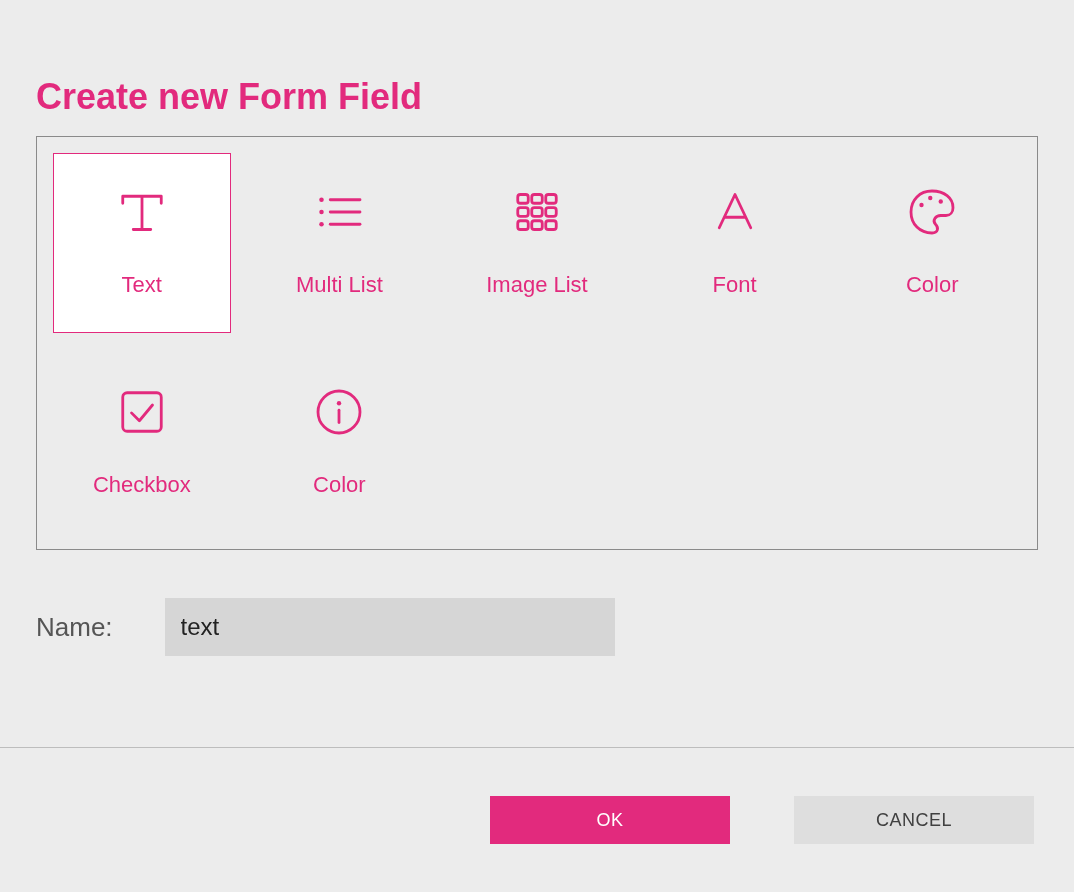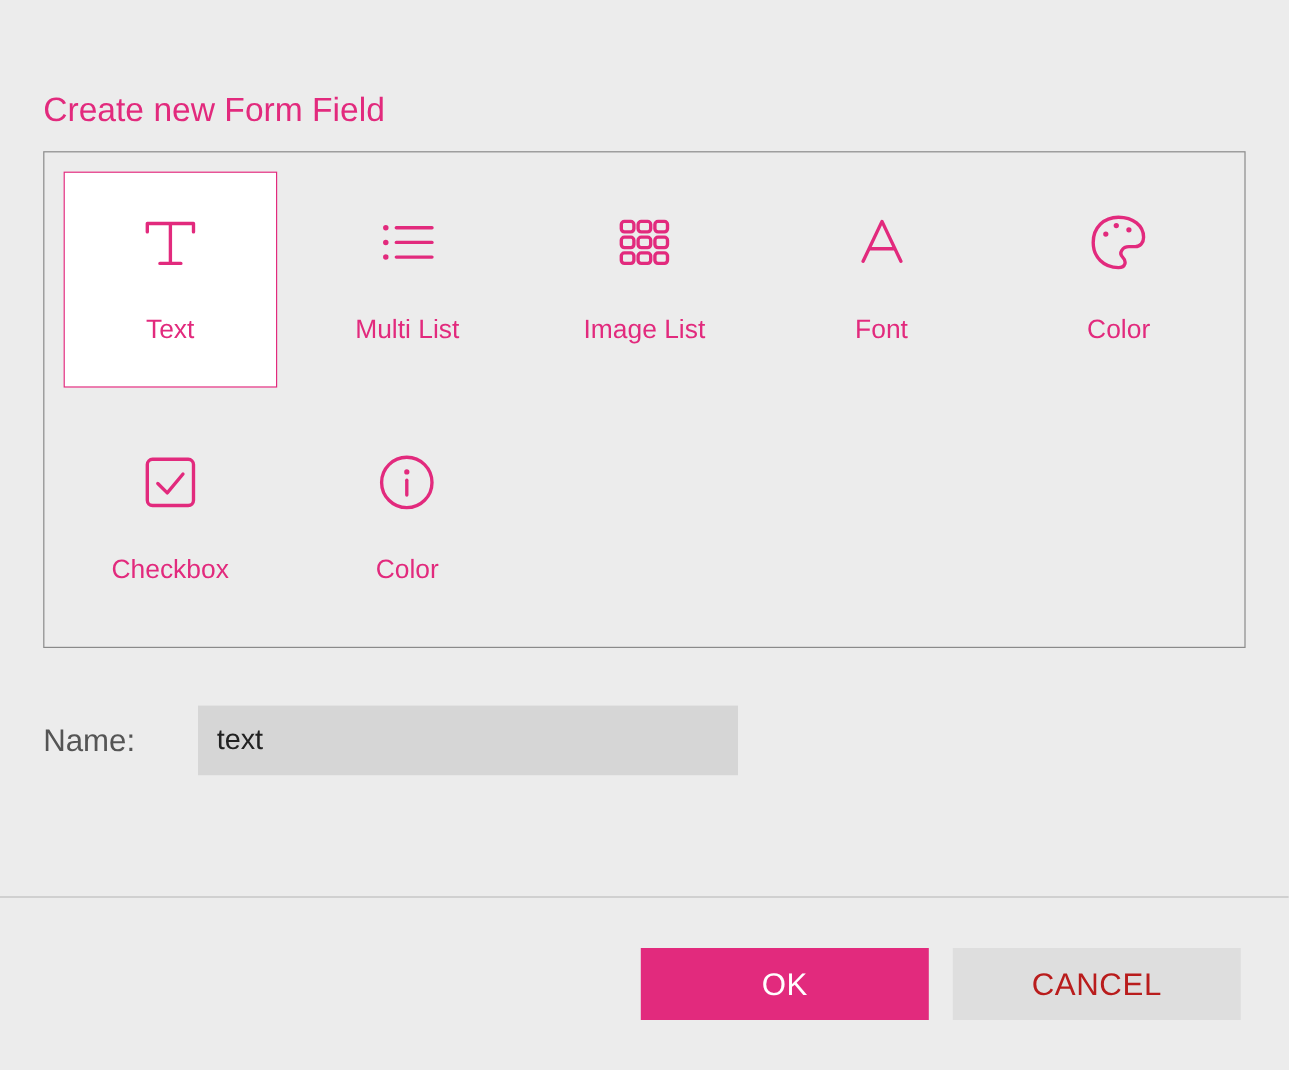--- a/index.html
+++ b/index.html
@@ -12,22 +12,22 @@
     font-family: -apple-system, "Helvetica Neue", Arial, sans-serif;
     color: #444;
   }
   .dialog {
     width: 100%;
     height: 100%;
     position: relative;
     padding: 30px 36px 0 36px;
   }
   .title {
-    font-size: 28px;
-    font-weight: 400;
+    font-size: 36px;
+    font-weight: 700;
     color: #e22a7d;
     margin: 46px 0 18px 0;
   }
   .field-types {
     border: 1px solid #8a8a8a;
     padding: 16px;
     display: grid;
     grid-template-columns: repeat(5, 1fr);
     gap: 20px 20px;
   }
@@ -100,34 +100,35 @@
     border-top: 1px solid #bdbdbd;
     height: 145px;
     display: flex;
     align-items: center;
     justify-content: flex-end;
     padding: 0 40px;
     gap: 20px;
   }
   .btn {
     min-width: 240px;
-    height: 60px;
+    height: 48px;
     border: none;
-    font-size: 26px;
+    font-size: 18px;
     font-weight: 500;
     cursor: pointer;
     letter-spacing: 0.5px;
+    margin-left: 44px;
   }
   .btn-primary {
     background: #e22a7d;
     color: #fff;
   }
   .btn-secondary {
     background: #dedede;
-    color: #b91c1c;
+    color: #404040;
   }
 </style>
 </head>
 <body>
 
 <div class="dialog">
 
   <div class="title">Create new Form Field</div>
 
   <div class="field-types">

